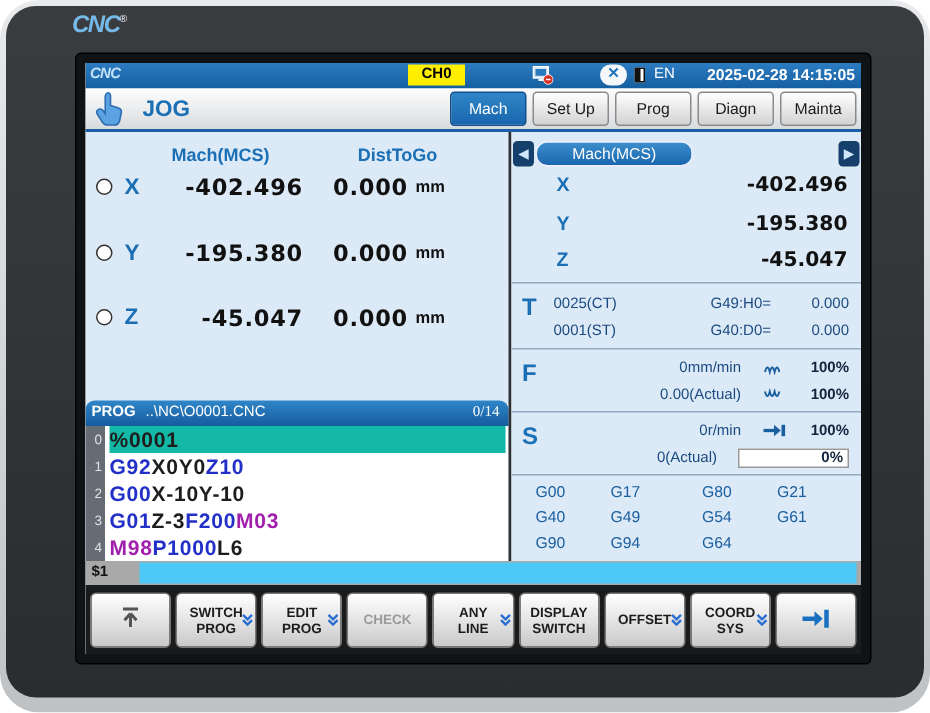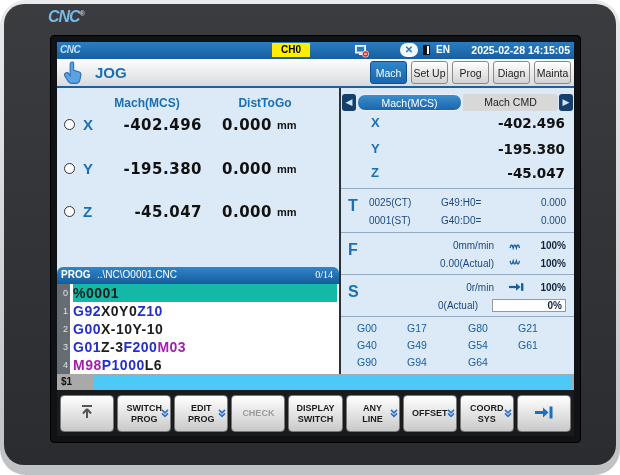--- a/index.html
+++ b/index.html
@@ -12,29 +12,29 @@
   .content{position:absolute;left:6px;top:6px;width:517px;height:394px;background:#fff;overflow:hidden;}
 
   
   .statusbar{position:absolute;left:0;top:0;width:517px;height:17px;background:linear-gradient(#2c7cc2,#155f9f);}
   .s-logo{position:absolute;left:3px;top:2px;color:#bfe0f5;font-style:italic;font-weight:900;font-size:10px;letter-spacing:-0.5px;}
   .chbadge{position:absolute;left:215px;top:1px;width:38px;height:14px;background:#ffee00;color:#000;font-weight:bold;font-size:10px;text-align:center;line-height:14px;}
   .net-ic{position:absolute;left:298px;top:2px;}
   .xbadge{position:absolute;left:343px;top:1px;width:18px;height:14px;background:#f4f8fb;border-radius:7px;color:#2273bb;font-weight:bold;font-size:10px;text-align:center;line-height:13px;}
   .book-ic{position:absolute;left:366px;top:3px;width:7px;height:10px;background:#fff;border:1px solid #111;}
   .book-ic::after{content:"";position:absolute;left:0;top:0;width:3px;height:8px;background:#111;}
-  .lang{position:absolute;left:379px;top:2px;color:#fff;font-weight:bold;font-size:10px;}
+  .lang{position:absolute;left:379px;top:2px;color:#fff;font-weight:normal;font-size:10px;}
   .dtime{position:absolute;right:4px;top:2px;color:#fff;font-weight:bold;font-size:10.5px;}
 
   
   .modebar{position:absolute;left:0;top:17px;width:517px;height:29px;background:linear-gradient(#fefefe,#d8dbde);border-bottom:2px solid #1d5fa5;}
   .hand{position:absolute;left:6px;top:2px;}
   .jog{position:absolute;left:38px;top:5px;color:#1a6fb5;font-weight:bold;font-size:15px;}
   .vtabs{position:absolute;right:3px;top:2px;display:flex;gap:4px;}
-  .vtab{width:37px;height:23px;background:linear-gradient(#ffffff,#d2d2d2);border:1px solid #8a8a8a;border-radius:3px;font-size:10.5px;color:#1b1b1b;display:flex;align-items:center;justify-content:center;}
+  .vtab{width:51px;height:23px;background:linear-gradient(#ffffff,#d2d2d2);border:1px solid #8a8a8a;border-radius:3px;font-size:10.5px;color:#1b1b1b;display:flex;align-items:center;justify-content:center;}
   .vtab.active{background:linear-gradient(#2f86c8,#1a66ae);border-color:#11508c;color:#fff;}
 
   
   .lpanel{position:absolute;left:0;top:46px;width:282px;height:286px;background:#dce9f6;}
   .vdivider{position:absolute;left:282px;top:46px;width:2px;height:286px;background:#2c3136;}
   .rpanel{position:absolute;left:284px;top:46px;width:233px;height:286px;background:#dce9f6;}
 
   .pos-head{position:absolute;top:8px;width:100%;}
   .ph1{position:absolute;left:30px;width:120px;text-align:center;color:#1a6fb5;font-weight:bold;font-size:12px;}
   .ph2{position:absolute;left:158px;width:100px;text-align:center;color:#1a6fb5;font-weight:bold;font-size:12px;}
@@ -70,21 +70,21 @@
   .rtab{position:absolute;top:0;height:17px;font-size:10.5px;text-align:center;line-height:17px;}
   .rtab.active{left:16px;width:105px;background:linear-gradient(#3c8ecb,#1a66ae);border:1px solid #eef;border-radius:8px;color:#fff;}
   .rtab.idle{left:122px;width:95px;background:#d8d8d8;border-radius:0 4px 4px 0;color:#222;}
   .crow{position:absolute;left:0;width:233px;height:18px;}
   .crow .cl{position:absolute;left:30px;color:#1a6fb5;font-weight:bold;font-size:13px;}
   .crow .cv{position:absolute;right:9px;color:#111;font-weight:bold;font-size:13.5px;font-family:"DejaVu Sans",sans-serif;}
   .rsec{position:absolute;left:0;width:233px;border-top:1px solid #93aac0;}
   .seclabel{position:absolute;left:7px;top:8px;color:#1a6fb5;font-weight:bold;font-size:16px;}
   .srow{display:flex;align-items:center;height:18px;padding-left:28px;padding-right:8px;font-size:10px;color:#1a4a80;}
   .trow-tool{width:72px;text-align:left;}
-  .trow-comp{flex:1;text-align:left;}
+  .trow-comp{flex:1;text-align:right;}
   .trow-val{width:52px;text-align:right;}
   .fval{flex:1;text-align:right;margin-right:14px;}
   .fic{width:16px;display:flex;justify-content:center;}
   .fpct{width:42px;text-align:right;color:#12243c;font-weight:bold;}
   .pctbox{width:74px;height:13px;background:#fff;border:1px solid #999;text-align:right;padding-right:3px;line-height:12px;color:#12243c;font-weight:bold;}
   .ggrid{position:absolute;left:0;top:228px;width:233px;height:58px;border-top:1px solid #93aac0;display:grid;grid-template-columns:50px 61px 50px 47px;padding:5px 0 0 16px;grid-auto-rows:17px;}
   .gcode{color:#1a5fa0;font-size:10.5px;}
 
   
   .softbar{position:absolute;left:0;top:348px;width:517px;height:46px;background:#191b1d;display:flex;gap:3px;padding:5px 3px 4px 3px;}
@@ -191,21 +191,20 @@
             <span class="axis-unit">mm</span>
           </div>
         </div>
 
       <div class="vdivider"></div>
 
       <div class="rpanel">
         <div class="rtabs">
           <span class="arrbtn arr-l">◀</span>
           <span class="rtab active">Mach(MCS)</span>
-          <span class="rtab idle">Mach CMD</span>
           <span class="arrbtn arr-r">▶</span>
         </div>
         <div id="coordRows">
             <div class="crow" style="top: 27px;">
               <span class="cl">X</span>
               <span class="cv">-402.496</span>
             </div>
             <div class="crow" style="top: 53px;">
               <span class="cl">Y</span>
               <span class="cv">-195.380</span>
@@ -311,29 +310,29 @@
             <span>EDIT</span>
             <span>PROG</span>
             <span class="chev"><svg width="8" height="9" viewBox="0 0 8 9">
                 <path d="M1 1l3 3 3-3M1 4.5l3 3 3-3" stroke="#2a6fd0" stroke-width="1.6" fill="none"></path>
               </svg></span>
           </div>
           <div class="skey disabled">
             <span>CHECK</span>
           </div>
           <div class="skey">
+            <span>ANY</span>
+            <span>LINE</span>
+            <span class="chev"><svg width="8" height="9" viewBox="0 0 8 9">
+                <path d="M1 1l3 3 3-3M1 4.5l3 3 3-3" stroke="#2a6fd0" stroke-width="1.6" fill="none"></path>
+              </svg></span>
+          </div>
+          <div class="skey">
             <span>DISPLAY</span>
             <span>SWITCH</span>
-          </div>
-          <div class="skey">
-            <span>ANY</span>
-            <span>LINE</span>
-            <span class="chev"><svg width="8" height="9" viewBox="0 0 8 9">
-                <path d="M1 1l3 3 3-3M1 4.5l3 3 3-3" stroke="#2a6fd0" stroke-width="1.6" fill="none"></path>
-              </svg></span>
           </div>
           <div class="skey">
             <span>OFFSET</span>
             <span class="chev"><svg width="8" height="9" viewBox="0 0 8 9">
                 <path d="M1 1l3 3 3-3M1 4.5l3 3 3-3" stroke="#2a6fd0" stroke-width="1.6" fill="none"></path>
               </svg></span>
           </div>
           <div class="skey">
             <span>COORD</span>
             <span>SYS</span>

